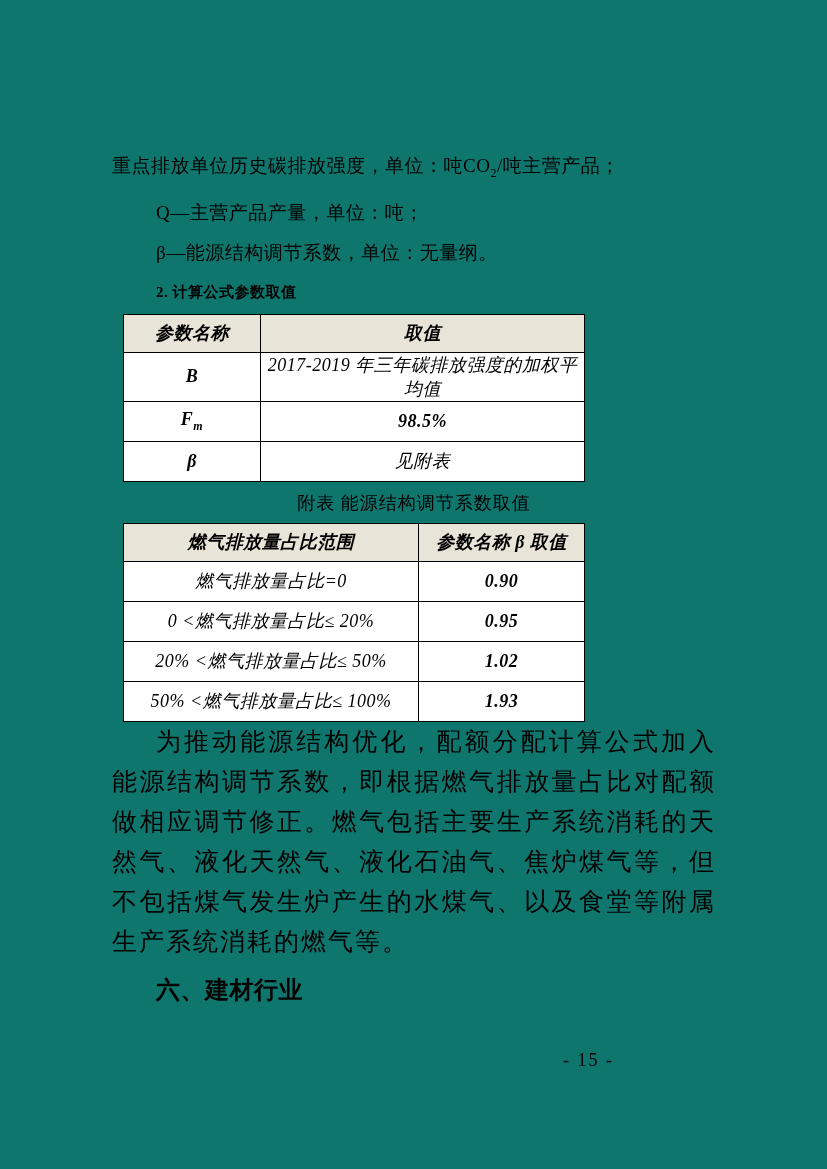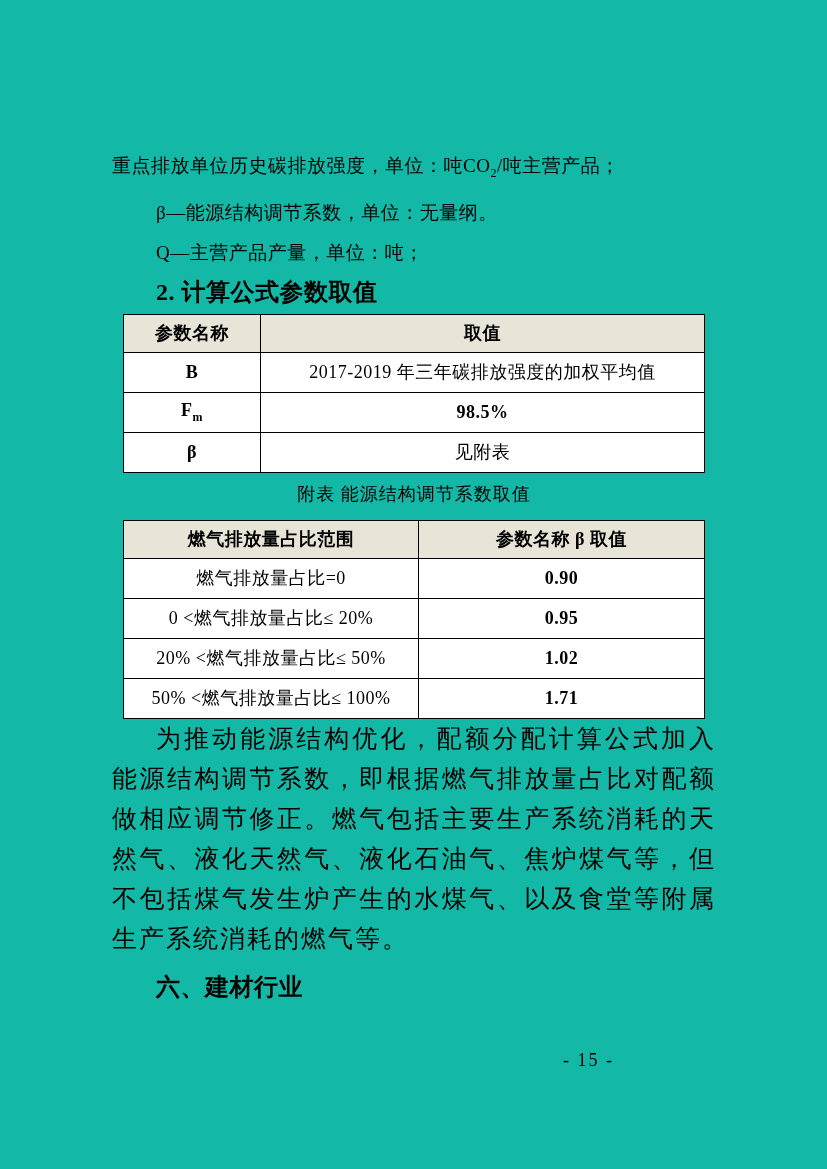--- a/index.html
+++ b/index.html
@@ -1,52 +1,53 @@
 <!DOCTYPE html>
 <html><head>
 <meta charset="utf-8">
 <style>
   html, body { margin: 0; padding: 0; background: #ffffff; }
   .page {
     position: relative;
     width: 827px;
     height: 1169px;
-    background: #14b8a6;
+    background: #0f766e;
     font-family: "Liberation Serif", "DejaVu Serif", serif;
     color: #000000;
     overflow: hidden;
   }
   .content {
     position: absolute;
     left: 112px;
     top: 146px;
     width: 604px;
   }
   p.bodyline {
     font-size: 19px;
     line-height: 40px;
     margin: 0;
     letter-spacing: 0.5px;
     white-space: nowrap;
   }
   p.indent { text-indent: 44px; }
   sub { font-size: 12px; }
   .heading {
-    font-size: 24px;
+    font-size: 15px;
     line-height: 38px;
     font-weight: bold;
     margin: 0 0 3px 0;
     text-indent: 44px;
     letter-spacing: 0.5px;
   }
   table {
     border-collapse: collapse;
     table-layout: fixed;
-    width: 582px;
+    width: 462px;
     margin-left: 11px;
+    font-style: italic;
   }
   th, td {
     border: 1px solid #000000;
     text-align: center;
     vertical-align: middle;
     font-size: 18px;
     padding: 0 4px;
     letter-spacing: 0.5px;
   }
   thead th {
@@ -55,21 +56,21 @@
     height: 37px;
   }
   tbody td { height: 39px; background: #ffffff; }
   .t1-col1 { width: 137px; }
   .t2-col1 { width: 295px; }
   td.param { font-weight: bold; }
   td.num { font-weight: bold; }
   .caption {
     font-size: 18px;
     line-height: 30px;
-    margin: 6px 0 11px 0;
+    margin: 6px 0 5px 0;
     text-align: center;
     width: 582px;
     margin-left: 11px;
     letter-spacing: 1px;
   }
   .notes-label {
     font-size: 19px;
     line-height: 42px;
     margin: 12px 0 0 0;
     text-indent: 44px;
@@ -102,23 +103,23 @@
 </style>
 </head>
 <body>
 
 <div class="page">
   <div class="content">
 
     <p class="bodyline"><span>重点排放单位历史碳排放强度，单位：吨CO</span><sub>2</sub><span>/吨主营产品；</span></p>
 
 
+    <p class="bodyline indent">Q—主营产品产量，单位：吨；</p>
+
     <p class="bodyline indent">β—能源结构调节系数，单位：无量纲。</p>
-
-    <p class="bodyline indent">Q—主营产品产量，单位：吨；</p>
 
     <p class="heading">2. 计算公式参数取值</p>
 
     <table>
       <colgroup>
           <col class="t1-col1">
           <col>
         </colgroup>
       <thead>
         <tr>
@@ -163,21 +164,21 @@
         <tr>
           <td>0 &lt;燃气排放量占比≤ 20%</td>
           <td class="num">0.95</td>
         </tr>
         <tr>
           <td>20% &lt;燃气排放量占比≤ 50%</td>
           <td class="num">1.02</td>
         </tr>
         <tr>
           <td>50% &lt;燃气排放量占比≤ 100%</td>
-          <td class="num">1.71</td>
+          <td class="num">1.93</td>
         </tr>
       </tbody>
     </table>
 
 
     <p class="notes-para">为推动能源结构优化，配额分配计算公式加入能源结构调节系数，即根据燃气排放量占比对配额做相应调节修正。燃气包括主要生产系统消耗的天然气、液化天然气、液化石油气、焦炉煤气等，但不包括煤气发生炉产生的水煤气、以及食堂等附属生产系统消耗的燃气等。</p>
 
     <p class="section-heading">六、建材行业</p>
 
   </div>

